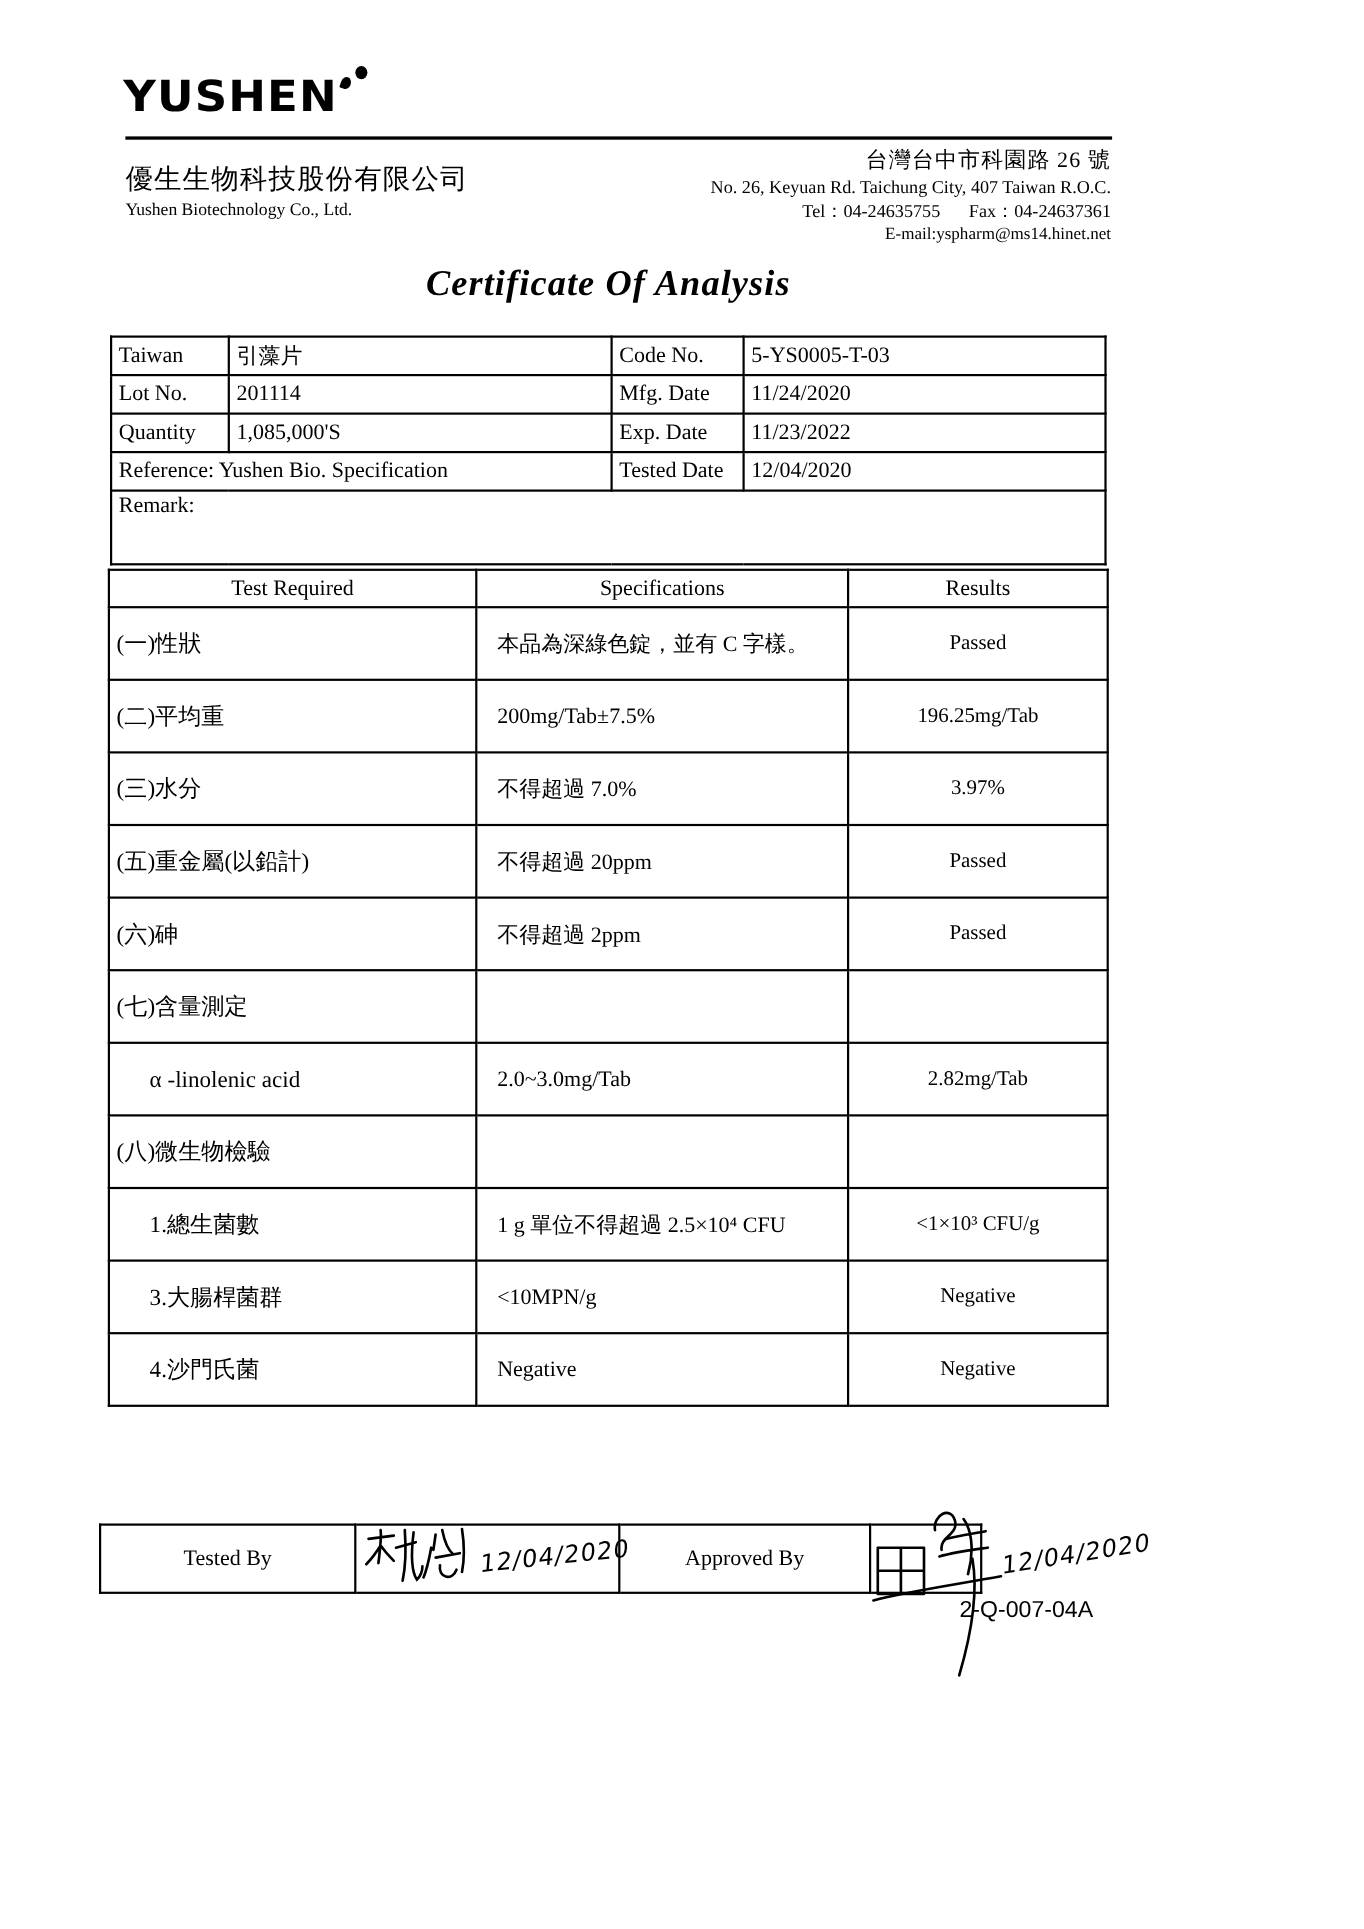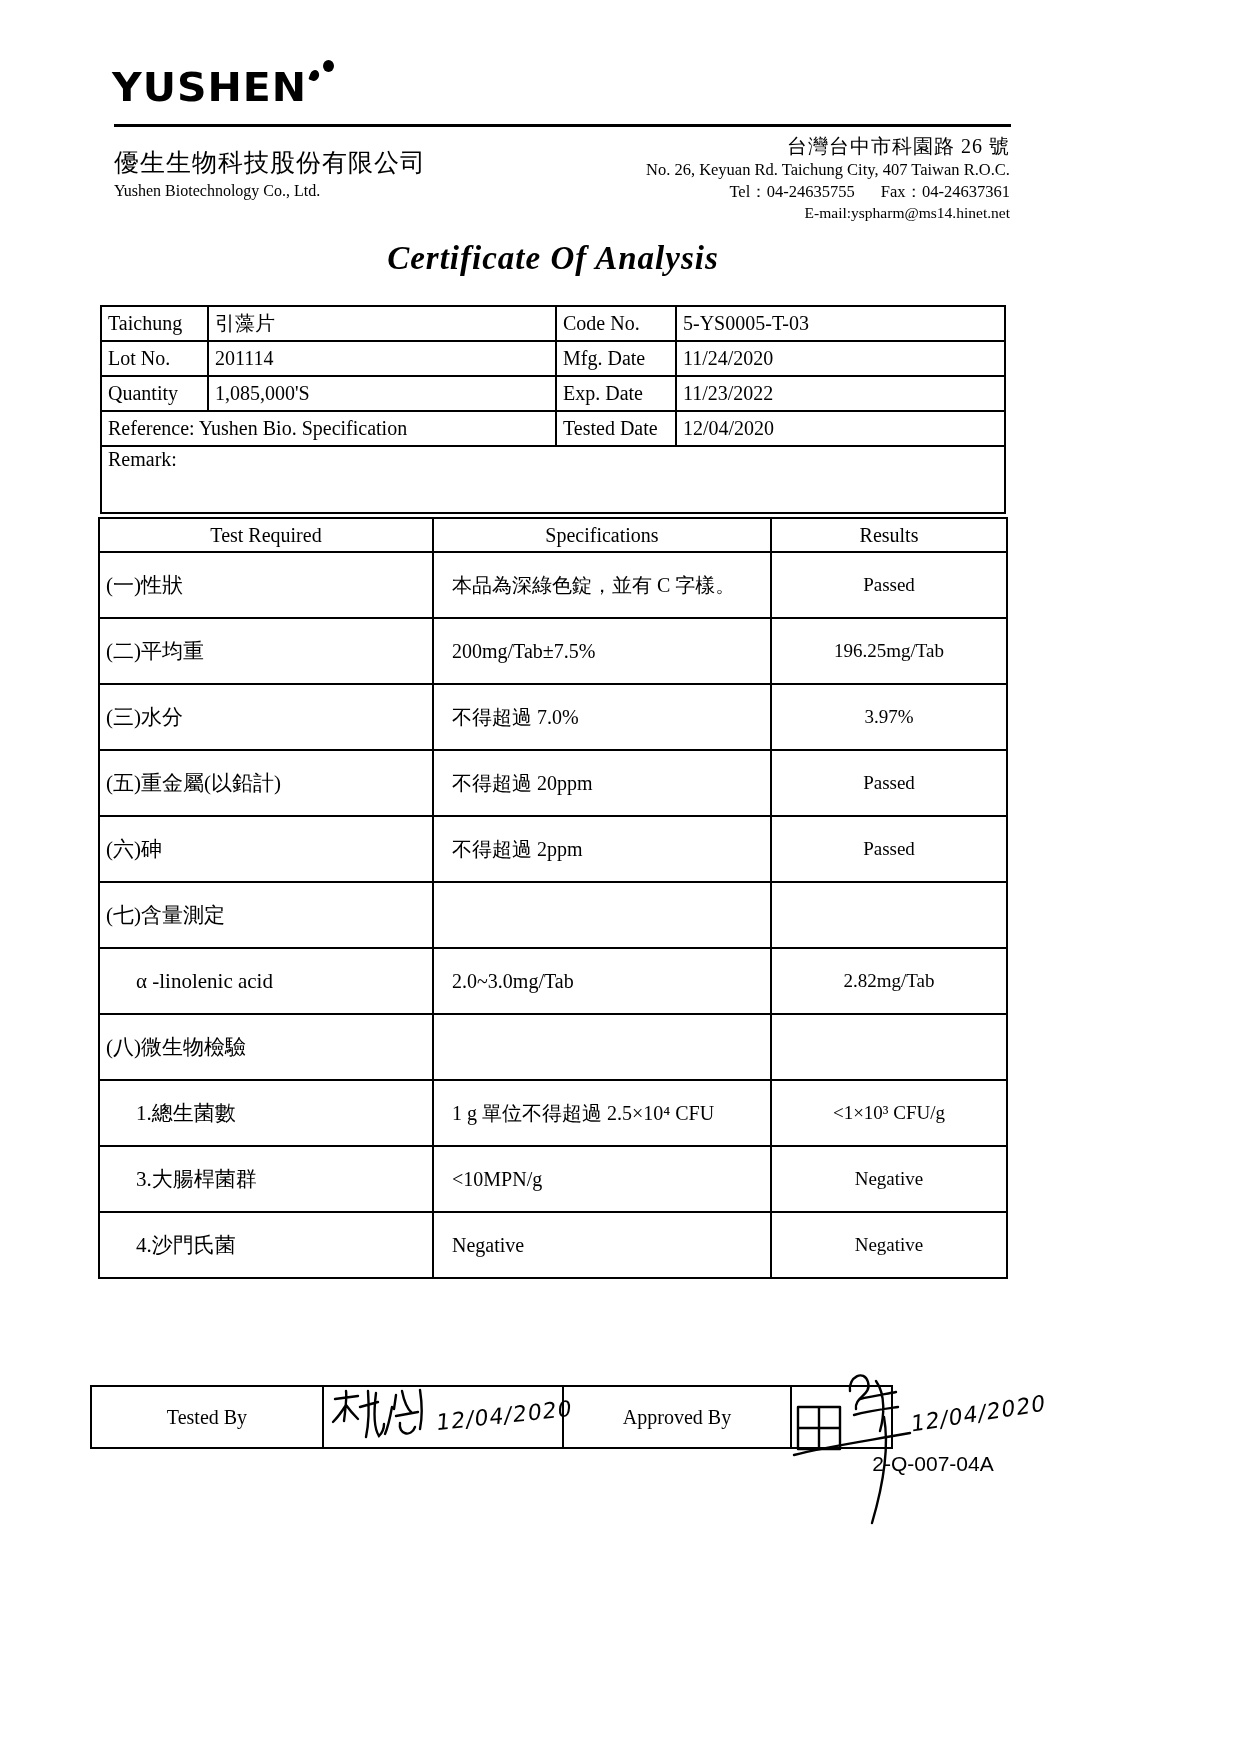--- a/index.html
+++ b/index.html
@@ -105,21 +105,21 @@
 
   <table class="info-table">
     <colgroup>
         <col style="width:107px">
         <col style="width:348px">
         <col style="width:120px">
         <col>
       </colgroup>
     <tbody>
         <tr>
-      <td>Taichung</td>
+      <td>Taiwan</td>
       <td>引藻片</td>
       <td>Code No.</td>
       <td>5-YS0005-T-03</td>
     </tr>
     <tr>
       <td>Lot No.</td>
       <td>201114</td>
       <td>Mfg. Date</td>
       <td>11/24/2020</td>
     </tr>

